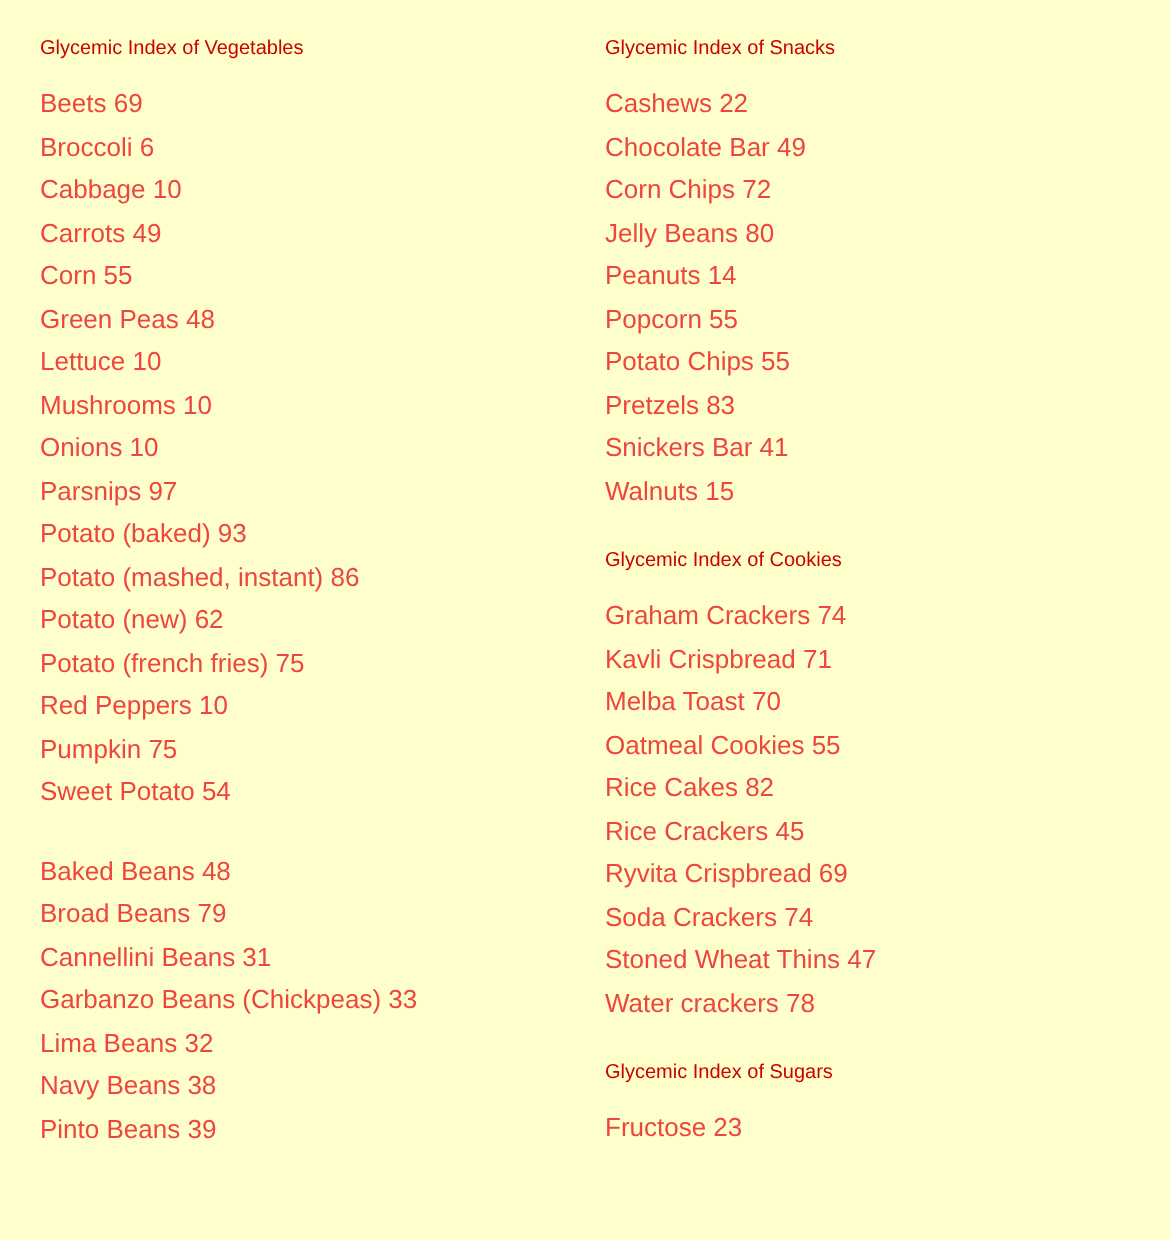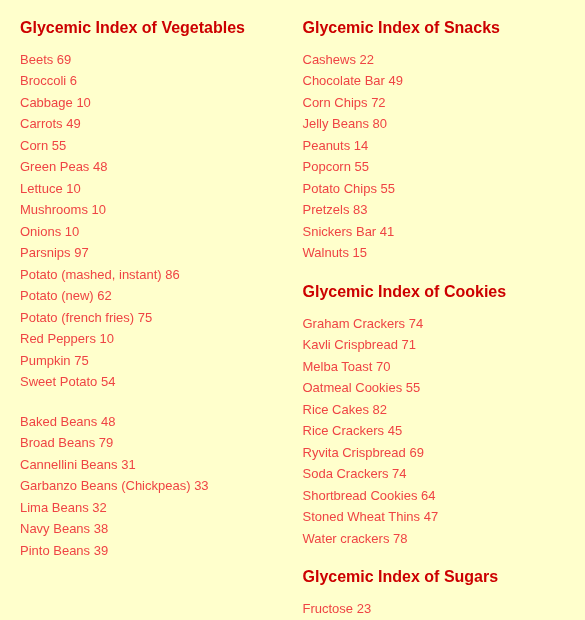--- a/index.html
+++ b/index.html
@@ -20,22 +20,22 @@
     }
     .column {
       display: flex;
       flex-direction: column;
     }
     .section {
       margin-bottom: 18px;
     }
     .section-title {
       color: #cc0000;
-      font-weight: bold;
-      font-size: 16px;
+      font-weight: normal;
+      font-size: 10px;
       margin-bottom: 10px;
       line-height: 1.3;
     }
     .section-items {
       list-style: none;
       padding: 0;
     }
     .section-items li {
       padding: 1px 0;
       line-height: 1.5;
@@ -55,20 +55,21 @@
           <li>Beets 69</li>
           <li>Broccoli 6</li>
           <li>Cabbage 10</li>
           <li>Carrots 49</li>
           <li>Corn 55</li>
           <li>Green Peas 48</li>
           <li>Lettuce 10</li>
           <li>Mushrooms 10</li>
           <li>Onions 10</li>
           <li>Parsnips 97</li>
+          <li>Potato (baked) 93</li>
           <li>Potato (mashed, instant) 86</li>
           <li>Potato (new) 62</li>
           <li>Potato (french fries) 75</li>
           <li>Red Peppers 10</li>
           <li>Pumpkin 75</li>
           <li>Sweet Potato 54</li>
         </ul>
     </div>
 
     <div class="section">
@@ -106,21 +107,20 @@
       <div class="section-title">Glycemic Index of Cookies</div>
       <ul class="section-items">
           <li>Graham Crackers 74</li>
           <li>Kavli Crispbread 71</li>
           <li>Melba Toast 70</li>
           <li>Oatmeal Cookies 55</li>
           <li>Rice Cakes 82</li>
           <li>Rice Crackers 45</li>
           <li>Ryvita Crispbread 69</li>
           <li>Soda Crackers 74</li>
-          <li>Shortbread Cookies 64</li>
           <li>Stoned Wheat Thins 47</li>
           <li>Water crackers 78</li>
         </ul>
     </div>
 
     <div class="section">
       <div class="section-title">Glycemic Index of Sugars</div>
       <ul class="section-items">
           <li>Fructose 23</li>
         </ul>

